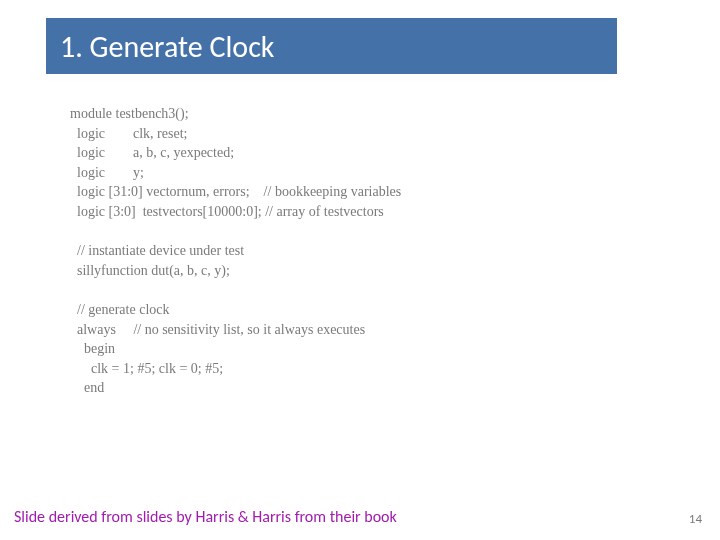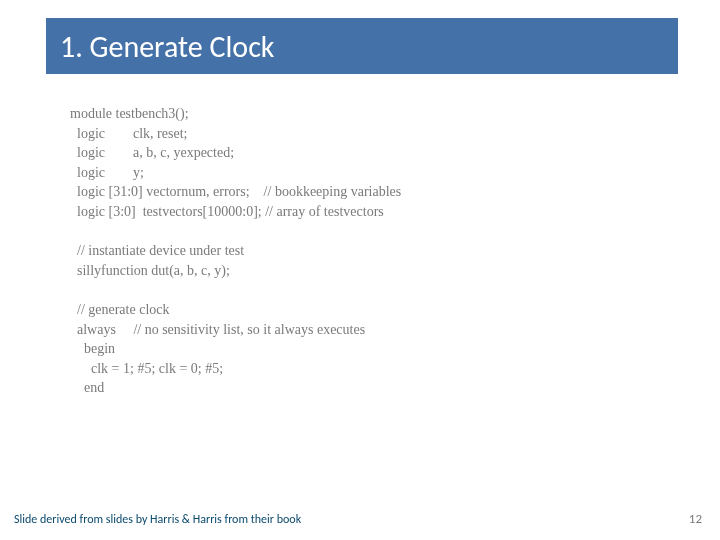--- a/index.html
+++ b/index.html
@@ -6,21 +6,21 @@
   html, body { width: 720px; height: 540px; overflow: hidden; }
   body {
     font-family: "Segoe UI", Calibri, Arial, sans-serif;
     background: #fff;
     position: relative;
   }
   .title-bar {
     position: absolute;
     top: 18px;
     left: 46px;
-    width: 632px;
+    width: 571px;
     height: 56px;
     background: #4472a8;
     display: flex;
     align-items: center;
   }
   .title-text {
     color: #fff;
     font-size: 30px;
     font-weight: 400;
     padding-left: 14px;
@@ -33,22 +33,22 @@
     font-family: Liberation Serif, serif;
     font-size: 14px;
     line-height: 1.4;
     color: #7a7a7a;
     white-space: pre;
   }
   .footer-left {
     position: absolute;
     bottom: 14px;
     left: 14px;
-    font-size: 12px;
-    color: #0c4a6e;
+    font-size: 16px;
+    color: #a21caf;
     font-family: Calibri, Arial, sans-serif;
   }
   .footer-right {
     position: absolute;
     bottom: 14px;
     right: 18px;
     font-size: 13px;
     color: #7a7a7a;
     font-family: Calibri, Arial, sans-serif;
   }
@@ -70,13 +70,13 @@
   // instantiate device under test
   sillyfunction dut(a, b, c, y);
 
   // generate clock
   always     // no sensitivity list, so it always executes
     begin
       clk = 1; #5; clk = 0; #5;
     end</div>
 
 <div class="footer-left">Slide derived from slides by Harris &amp; Harris from their book</div>
-<div class="footer-right">12</div>
+<div class="footer-right">14</div>
 
 </body></html>

